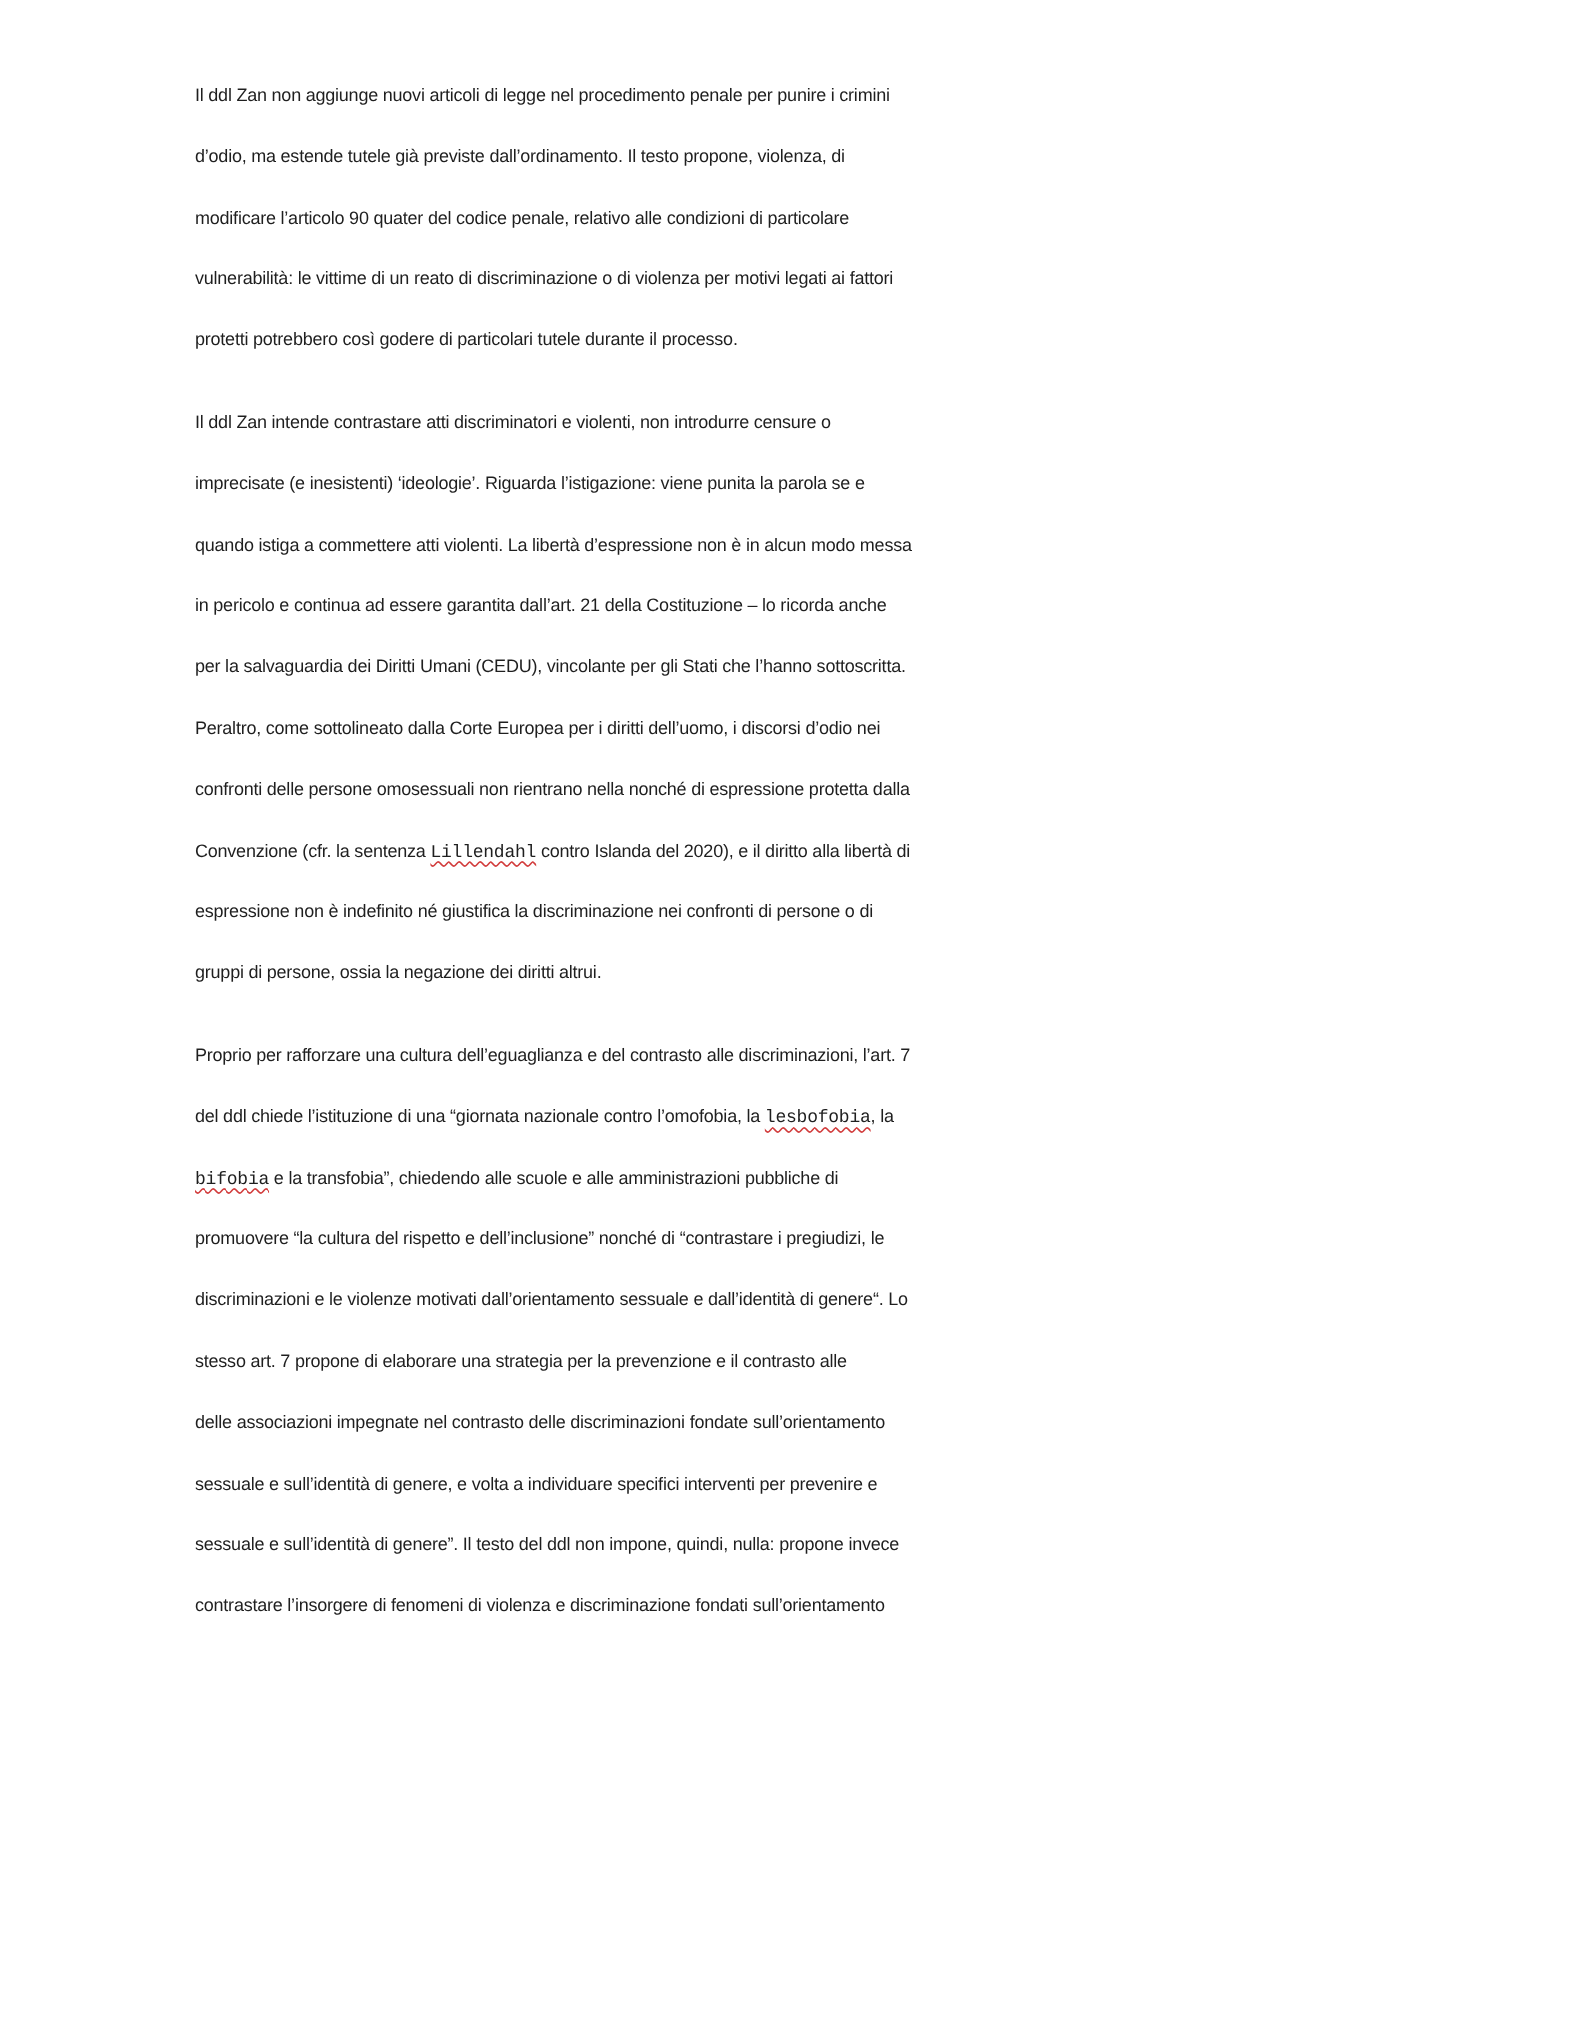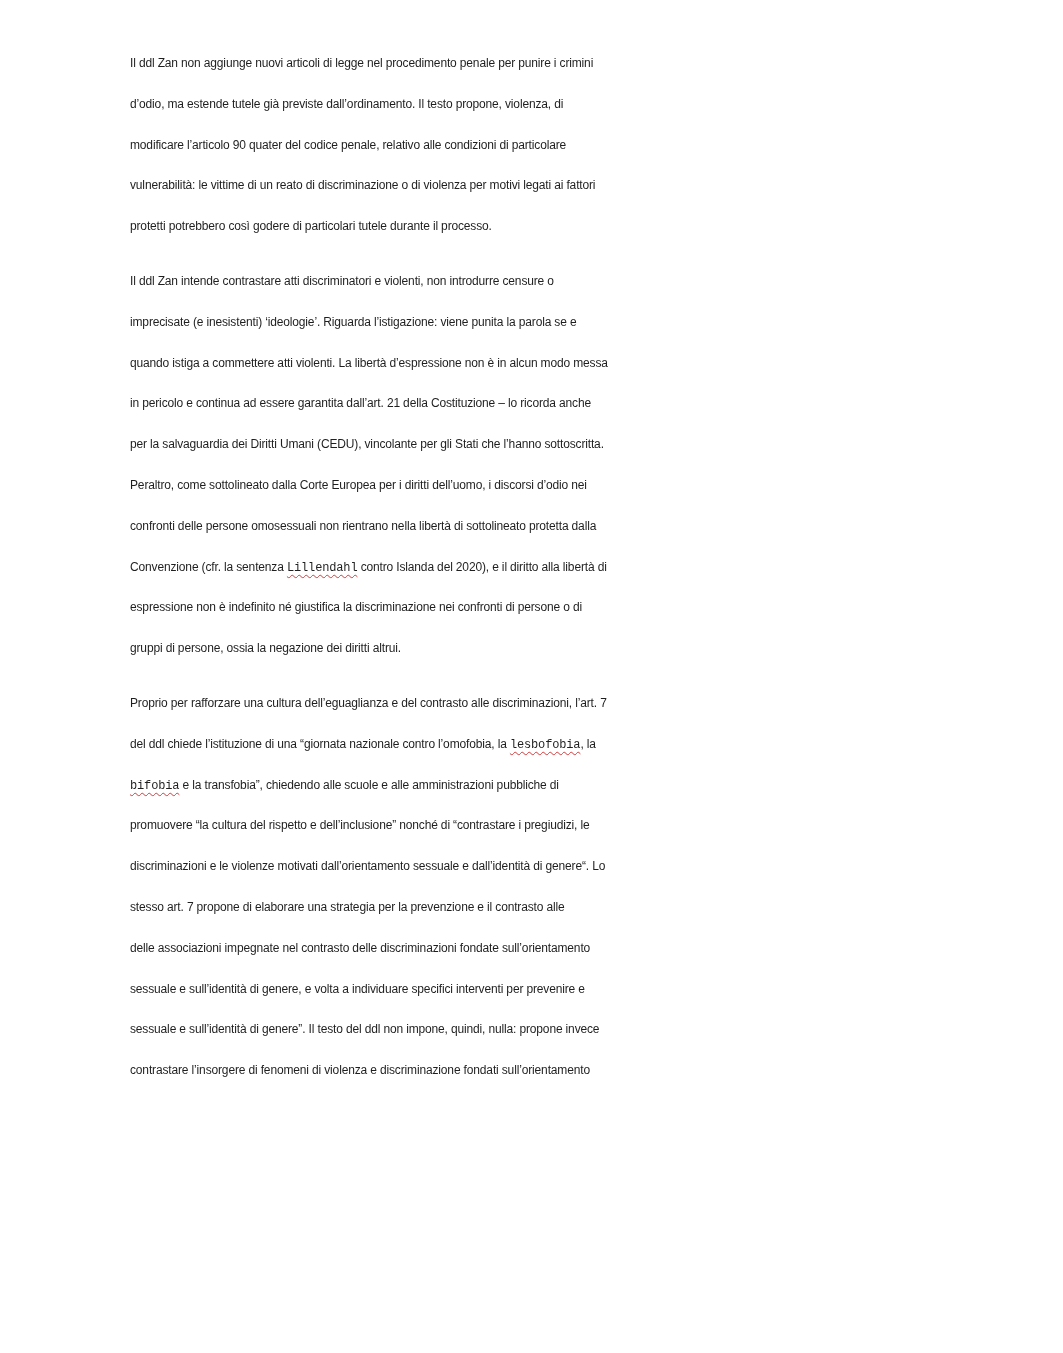--- a/index.html
+++ b/index.html
@@ -26,21 +26,21 @@
       <span class="line"><span>vulnerabilità: le vittime di un reato di discriminazione o di violenza per motivi legati ai fattori</span></span>
       <span class="line"><span>protetti potrebbero così godere di particolari tutele durante il processo.</span></span>
     </div>
     <div class="para">
       <span class="line"><span>Il ddl Zan intende contrastare atti discriminatori e violenti, non introdurre censure o</span></span>
       <span class="line"><span>imprecisate (e inesistenti) ‘ideologie’. Riguarda l’istigazione: viene punita la parola se e</span></span>
       <span class="line"><span>quando istiga a commettere atti violenti. La libertà d’espressione non è in alcun modo messa</span></span>
       <span class="line"><span>in pericolo e continua ad essere garantita dall’art. 21 della Costituzione – lo ricorda anche</span></span>
       <span class="line"><span>per la salvaguardia dei Diritti Umani (CEDU), vincolante per gli Stati che l’hanno sottoscritta.</span></span>
       <span class="line"><span>Peraltro, come sottolineato dalla Corte Europea per i diritti dell’uomo, i discorsi d’odio nei</span></span>
-      <span class="line"><span>confronti delle persone omosessuali non rientrano nella libertà di sottolineato protetta dalla</span></span>
+      <span class="line"><span>confronti delle persone omosessuali non rientrano nella nonché di espressione protetta dalla</span></span>
       <span class="line"><span>Convenzione (cfr. la sentenza </span><span class="spell">Lillendahl</span><span> contro Islanda del 2020), e il diritto alla libertà di</span></span>
       <span class="line"><span>espressione non è indefinito né giustifica la discriminazione nei confronti di persone o di</span></span>
       <span class="line"><span>gruppi di persone, ossia la negazione dei diritti altrui.</span></span>
     </div>
     <div class="para">
       <span class="line"><span>Proprio per rafforzare una cultura dell’eguaglianza e del contrasto alle discriminazioni, l’art. 7</span></span>
       <span class="line"><span>del ddl chiede l’istituzione di una “giornata nazionale contro l’omofobia, la </span><span class="spell">lesbofobia</span><span>, la</span></span>
       <span class="line"><span class="spell">bifobia</span><span> e la transfobia”, chiedendo alle scuole e alle amministrazioni pubbliche di</span></span>
       <span class="line"><span>promuovere “la cultura del rispetto e dell’inclusione” nonché di “contrastare i pregiudizi, le</span></span>
       <span class="line"><span>discriminazioni e le violenze motivati dall’orientamento sessuale e dall’identità di genere“. Lo</span></span>

